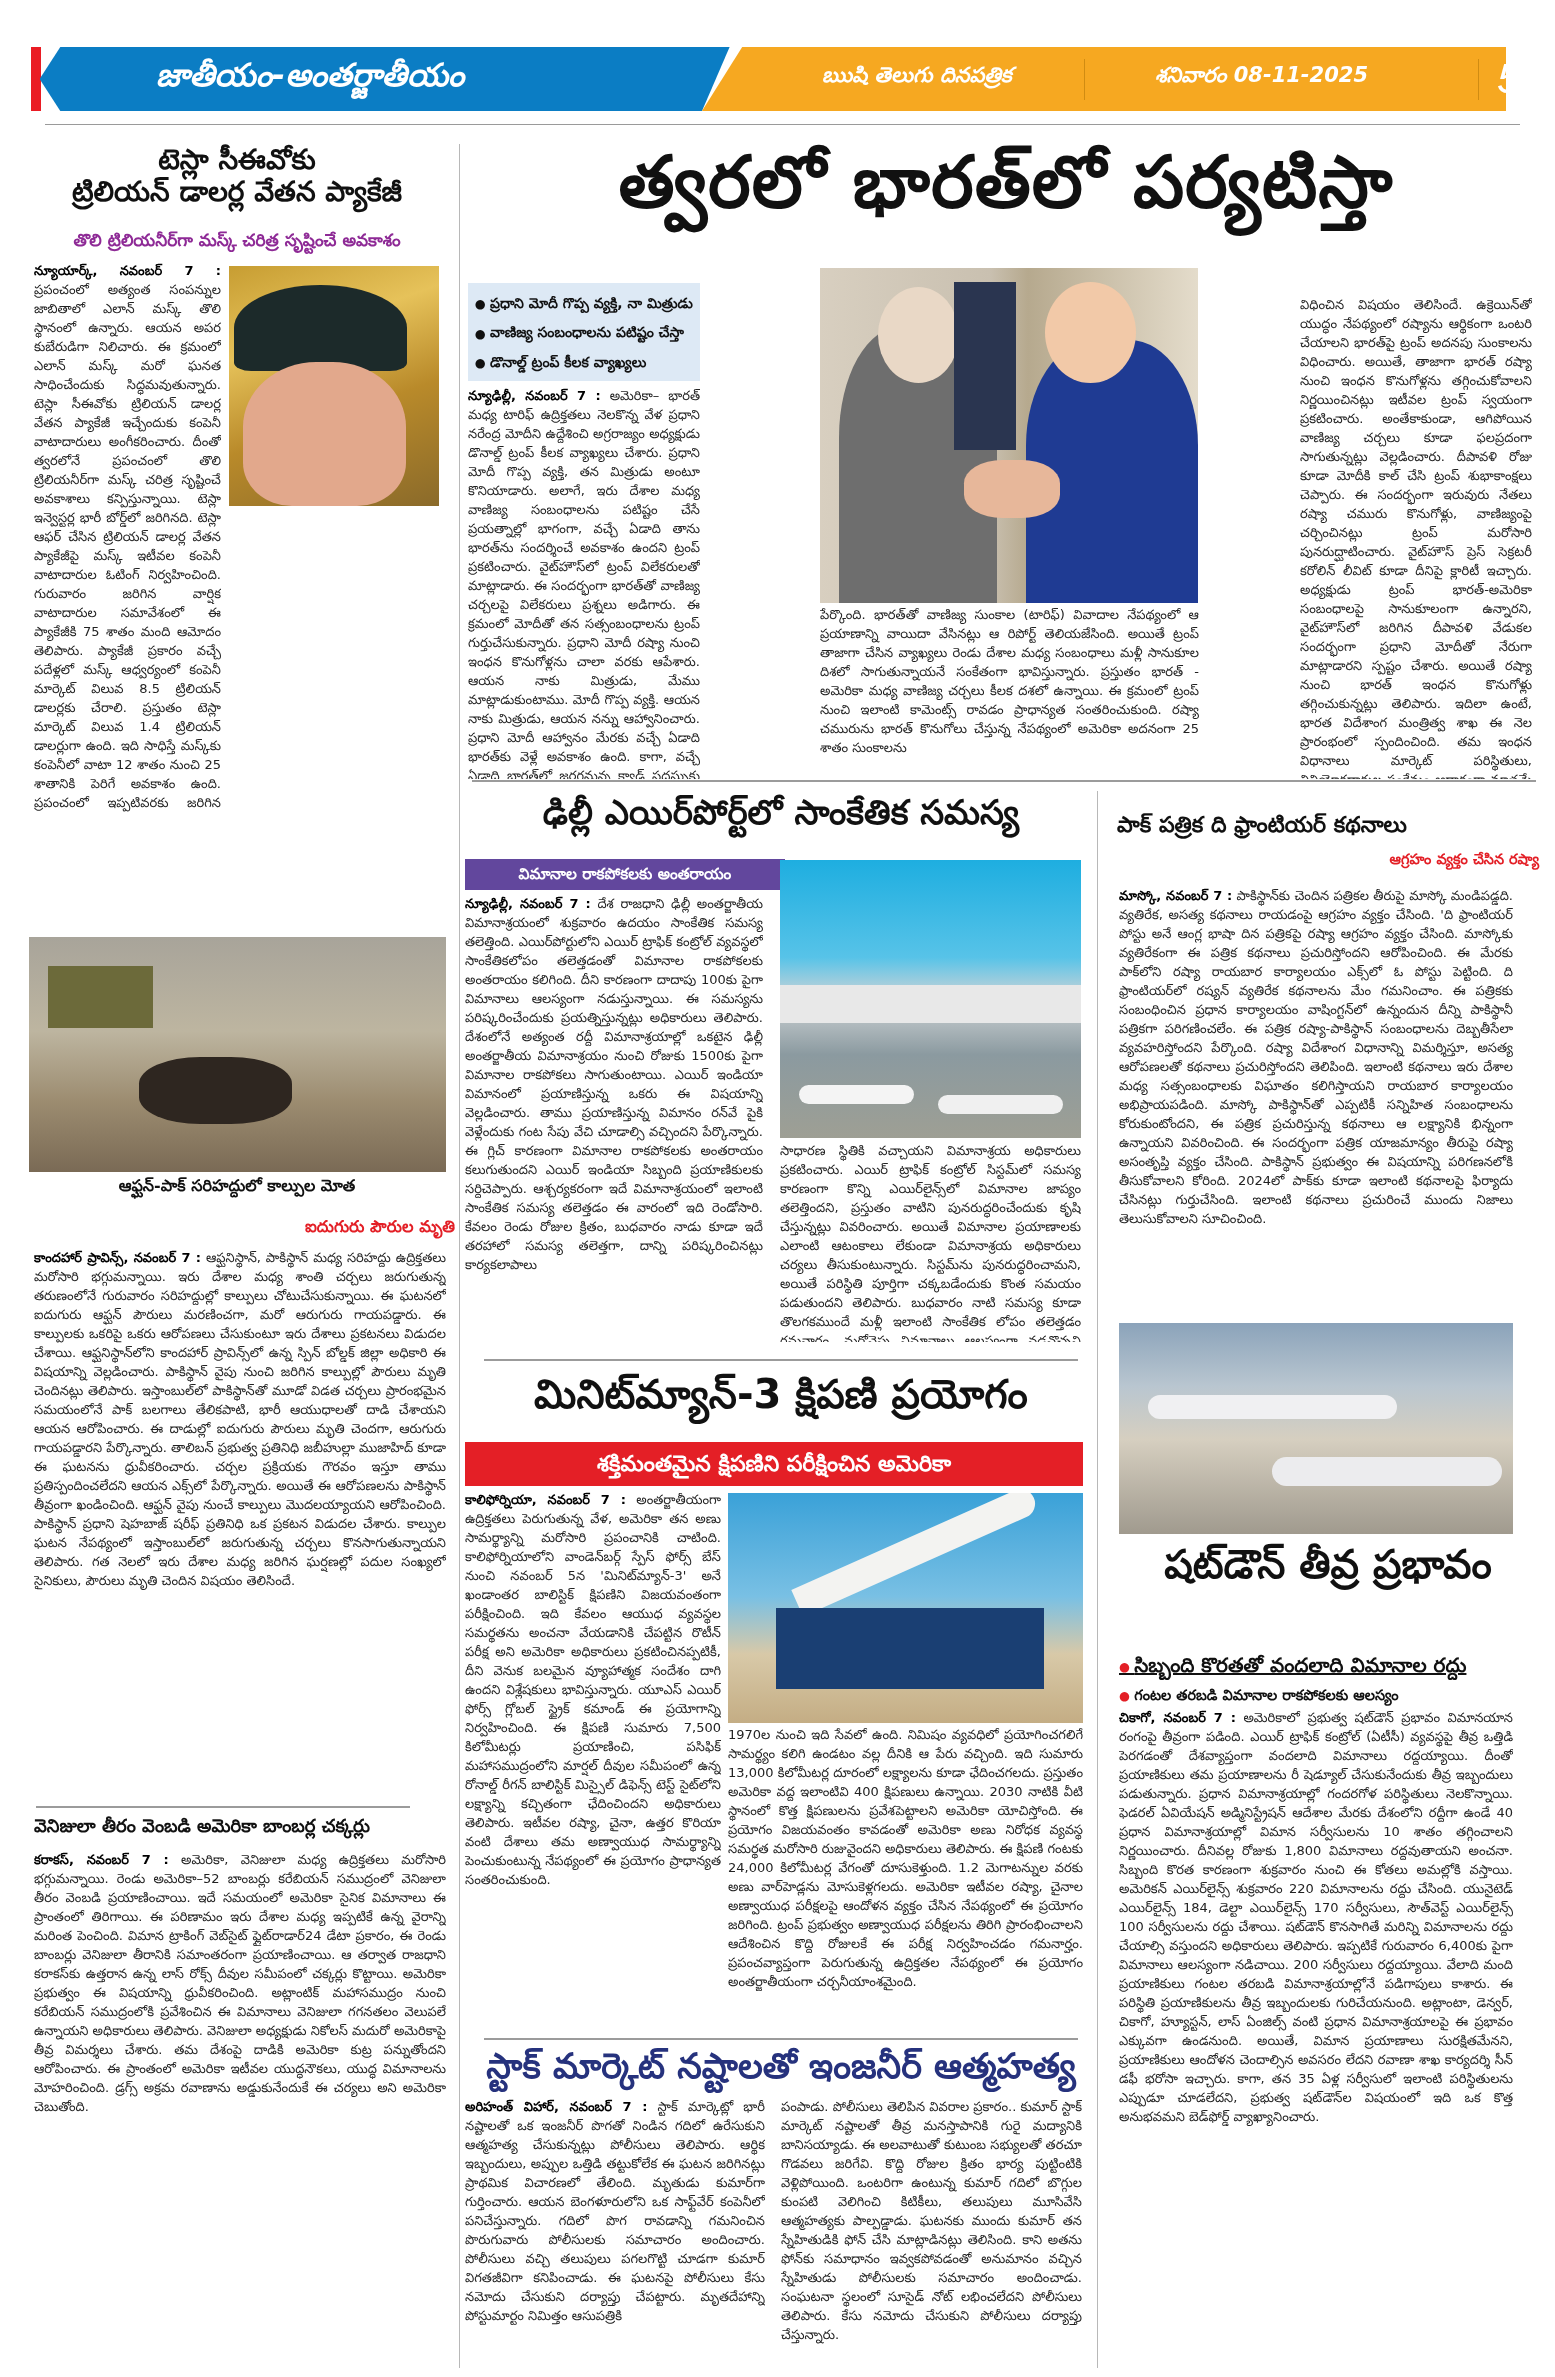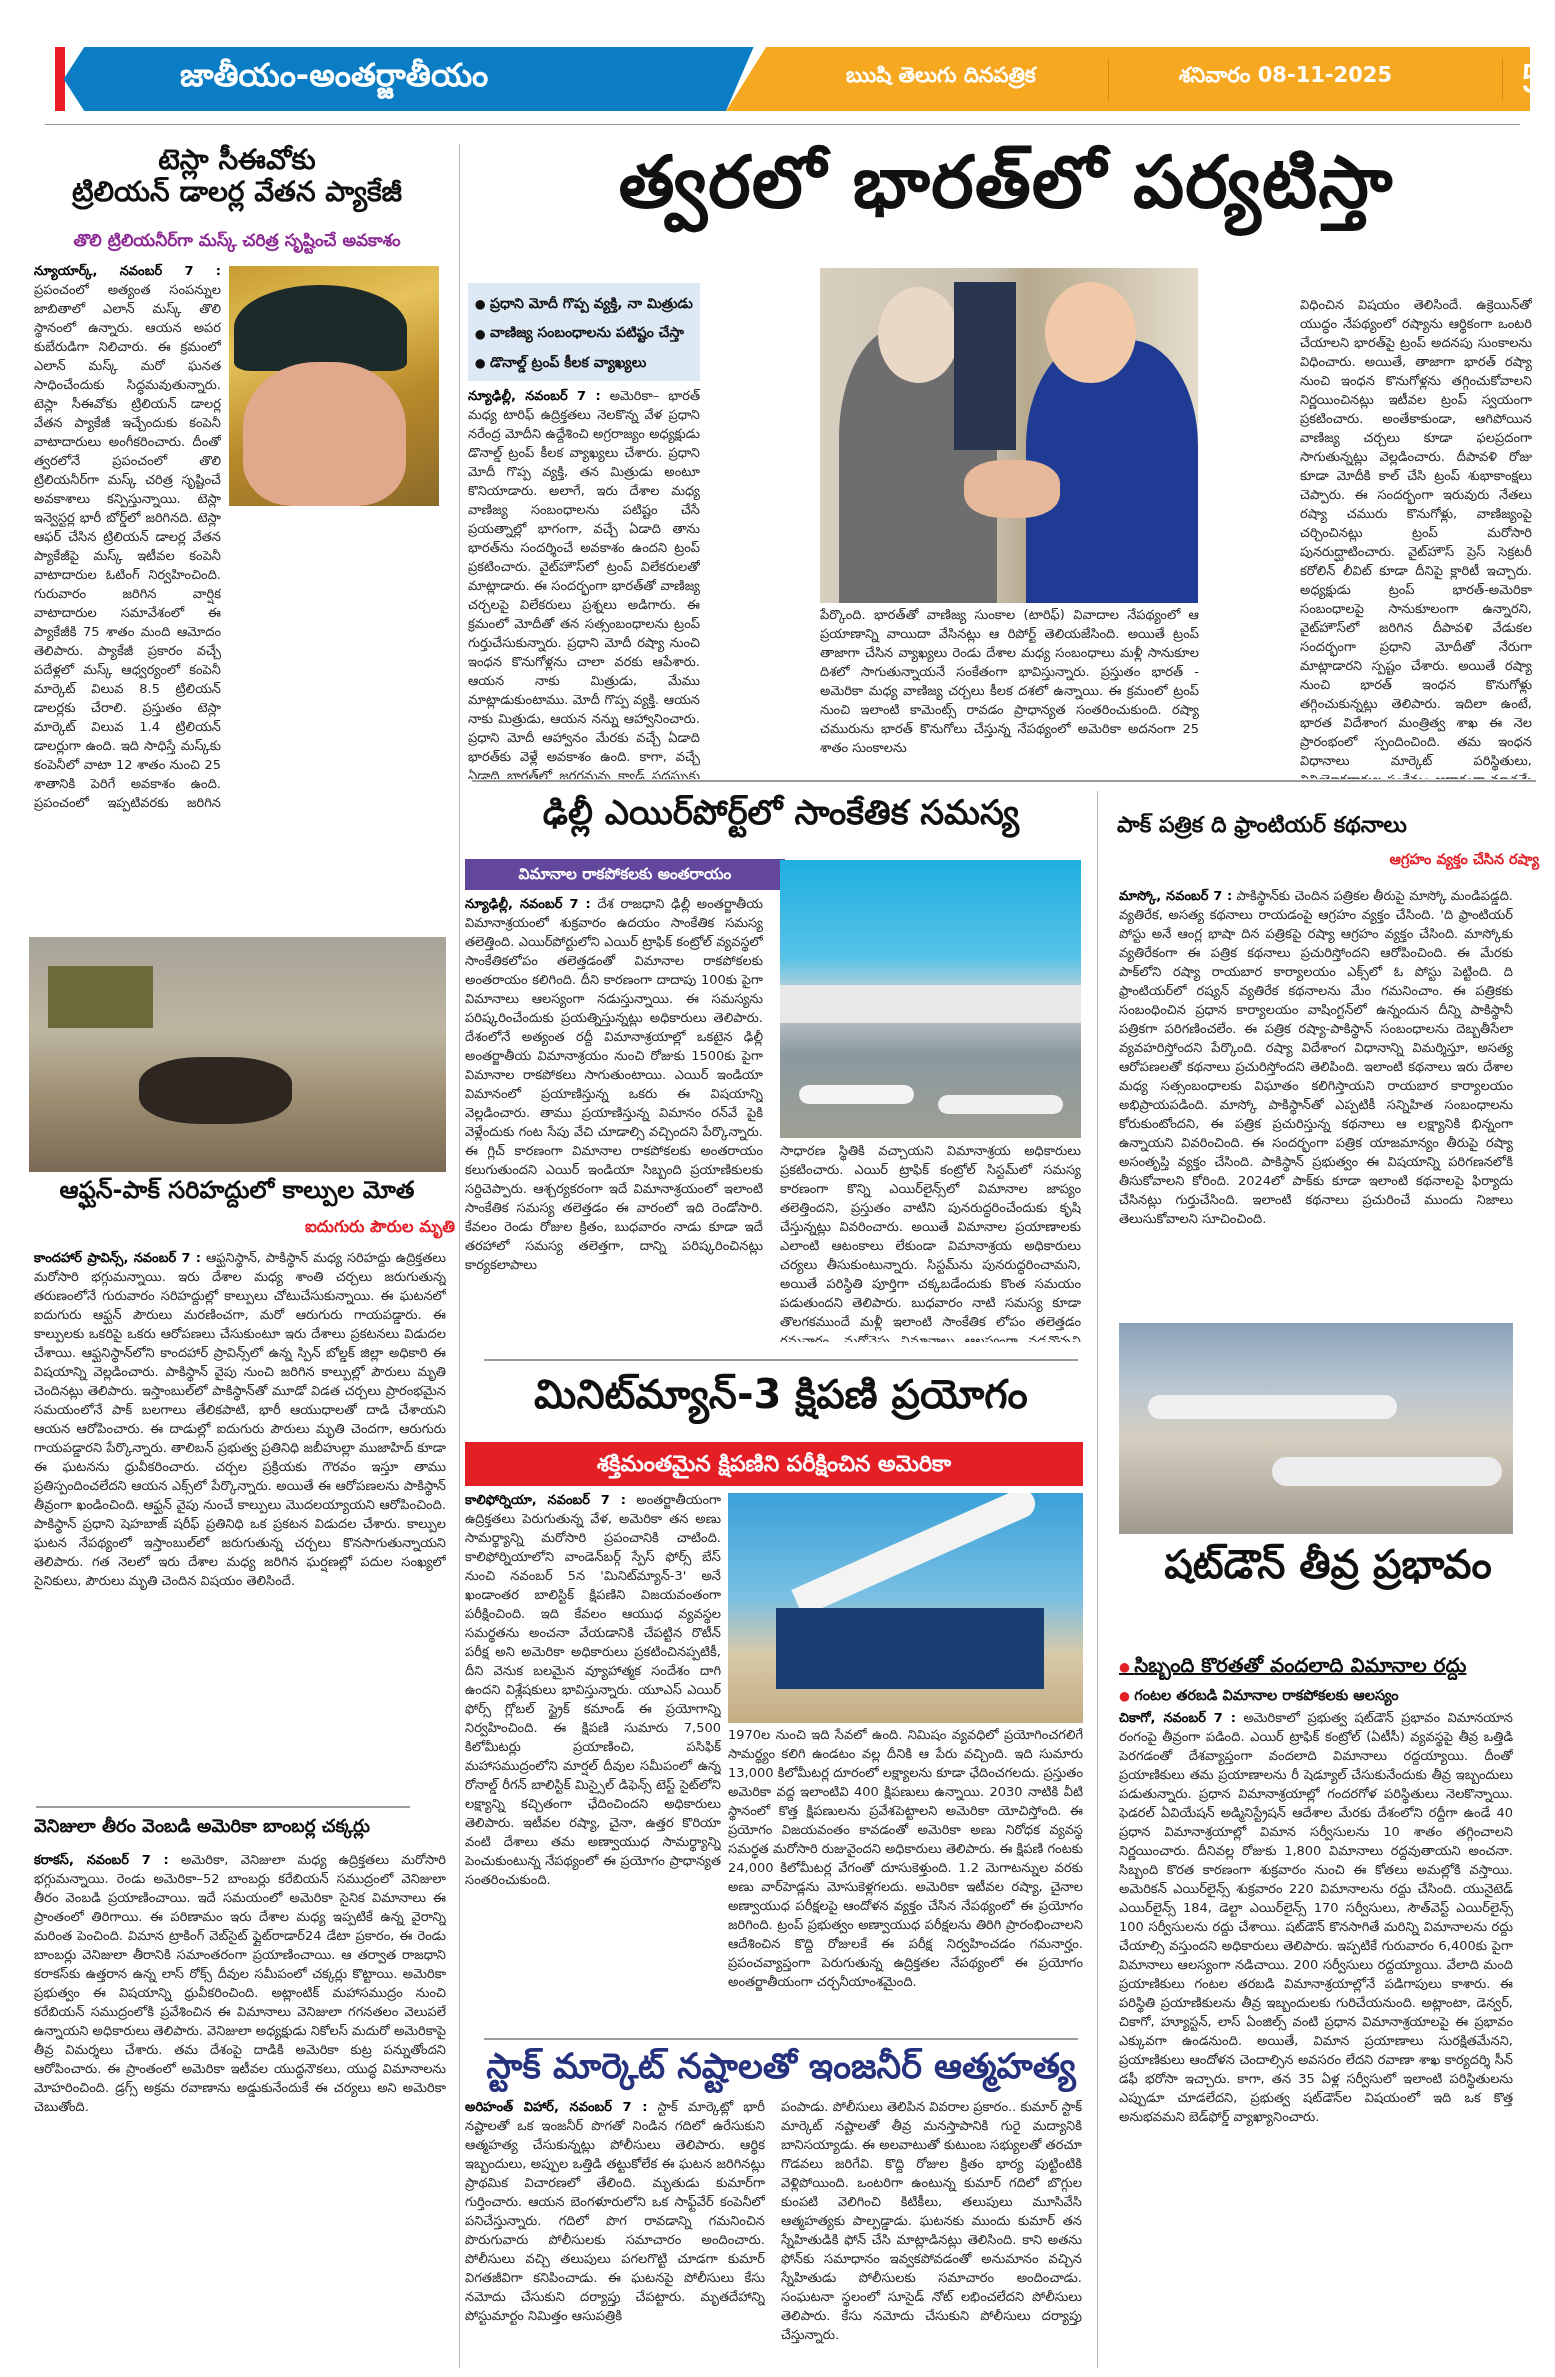--- a/index.html
+++ b/index.html
@@ -1,20 +1,20 @@
 <!DOCTYPE html>
 <html style="font-size:7.7px"><head>
 <meta charset="utf-8">
 <style>
   * { box-sizing: border-box; margin: 0; padding: 0; }
   html, body { width: 1555px; height: 2377px; background: #ffffff; overflow: hidden; }
   body { position: relative; font-family: "DejaVu Sans", "Liberation Sans", sans-serif; color: #1a1a1a; }
 
   
-  .masthead { position: absolute; left: 55px; top: 47px; width: 1475px; height: 64px; }
+  .masthead { position: absolute; left: 31px; top: 47px; width: 1475px; height: 64px; font-style: italic; }
   .mh-red { position: absolute; left: 0; top: 0; width: 9.6px; height: 64px; background: #ea1c24; }
   .mh-blue { position: absolute; left: 8.6px; top: 0; width: 690px; height: 64px; background: #0b7dc4;
              clip-path: polygon(3% 0, 100% 0, 96% 100%, 3% 100%, 0 50%); }
   .mh-orange { position: absolute; left: 671px; top: 0; width: 804px; height: 64px; background: #f6a821;
                clip-path: polygon(5% 0, 100% 0, 100% 100%, 0 100%); }
   .mh-section { position: absolute; left: 125px; top: 8.6px; font-size: 32px; font-weight: bold; color: #fff; }
   .mh-paper { position: absolute; left: 791px; top: 16.3px; font-size: 21px; font-weight: bold; color: #fff; }
   .mh-date { position: absolute; left: 1124px; top: 16.3px; font-size: 21px; font-weight: bold; color: #fff; }
   .mh-sep { position: absolute; top: 11.5px; width: 1.4px; height: 41px; background: #d08c12; }
   .mh-page { position: absolute; left: 1466px; top: 6.7px; font-size: 43px; color: #fff; font-family: "Liberation Sans", sans-serif; }
@@ -69,21 +69,21 @@
     <div style="position:absolute; left:4.8px; top:19px; width:173px; height:86px; background:#1c2a2a; border-radius:50% 50% 10% 10%;"></div>
     <div style="position:absolute; left:14.4px; top:96px; width:163px; height:144px; background:#e2a88c; border-radius:45% 45% 30% 30%;"></div>
   </div>
 </article>
 
 <div class="photo" style="left:29px; top:937px; width:417px; height:235px; background: linear-gradient(180deg,#a8a49a 0%,#bdb5a0 40%,#9c8c70 70%,#7a6a55 100%);">
   <div style="position:absolute; left:19px; top:29px; width:105px; height:62px; background:#6c6a3a;"></div>
   <div style="position:absolute; left:110px; top:120px; width:153px; height:67px; background:#2e2620; border-radius:40%;"></div>
 </div>
 <article>
-  <div class="abs head" style="left:19px; top:1177px; width:436px; font-size:24px;">ఆఫ్ఘన్-పాక్ సరిహద్దులో కాల్పుల మోత</div>
+  <div class="abs head" style="left:19px; top:1177px; width:436px; font-size:16px;">ఆఫ్ఘన్-పాక్ సరిహద్దులో కాల్పుల మోత</div>
   <div class="abs subhead-red" style="left:19px; top:1217px; width:436px; font-size:16.3px;">ఐదుగురు పౌరుల మృతి</div>
   <div class="abs body-text" style="left:34px; top:1248px; width:412px; height:551px;">
     <span class="dateline">కాందహార్ ప్రావిన్స్, నవంబర్ 7 :</span>
     <span>ఆఫ్ఘనిస్థాన్, పాకిస్థాన్ మధ్య సరిహద్దు ఉద్రిక్తతలు మరోసారి భగ్గుమన్నాయి. ఇరు దేశాల మధ్య శాంతి చర్చలు జరుగుతున్న తరుణంలోనే గురువారం సరిహద్దుల్లో కాల్పులు చోటుచేసుకున్నాయి. ఈ ఘటనలో ఐదుగురు ఆఫ్ఘన్ పౌరులు మరణించగా, మరో ఆరుగురు గాయపడ్డారు. ఈ కాల్పులకు ఒకరిపై ఒకరు ఆరోపణలు చేసుకుంటూ ఇరు దేశాలు ప్రకటనలు విడుదల చేశాయి. ఆఫ్ఘనిస్థాన్‌లోని కాందహార్ ప్రావిన్స్‌లో ఉన్న స్పిన్ బోల్డక్ జిల్లా అధికారి ఈ విషయాన్ని వెల్లడించారు. పాకిస్థాన్ వైపు నుంచి జరిగిన కాల్పుల్లో పౌరులు మృతి చెందినట్లు తెలిపారు. ఇస్తాంబుల్‌లో పాకిస్థాన్‌తో మూడో విడత చర్చలు ప్రారంభమైన సమయంలోనే పాక్ బలగాలు తేలికపాటి, భారీ ఆయుధాలతో దాడి చేశాయని ఆయన ఆరోపించారు. ఈ దాడుల్లో ఐదుగురు పౌరులు మృతి చెందగా, ఆరుగురు గాయపడ్డారని పేర్కొన్నారు. తాలిబన్ ప్రభుత్వ ప్రతినిధి జబీహుల్లా ముజాహిద్ కూడా ఈ ఘటనను ధ్రువీకరించారు. చర్చల ప్రక్రియకు గౌరవం ఇస్తూ తాము ప్రతిస్పందించలేదని ఆయన ఎక్స్‌లో పేర్కొన్నారు. అయితే ఈ ఆరోపణలను పాకిస్థాన్ తీవ్రంగా ఖండించింది. ఆఫ్ఘన్ వైపు నుంచే కాల్పులు మొదలయ్యాయని ఆరోపించింది. పాకిస్థాన్ ప్రధాని షెహబాజ్ షరీఫ్ ప్రతినిధి ఒక ప్రకటన విడుదల చేశారు. కాల్పుల ఘటన నేపథ్యంలో ఇస్తాంబుల్‌లో జరుగుతున్న చర్చలు కొనసాగుతున్నాయని తెలిపారు. గత నెలలో ఇరు దేశాల మధ్య జరిగిన ఘర్షణల్లో పదుల సంఖ్యలో సైనికులు, పౌరులు మృతి చెందిన విషయం తెలిసిందే.</span>
   </div>
 </article>
 
 <div class="hline" style="left:36px; top:1806px; width:374px;"></div>
 
 <article>

